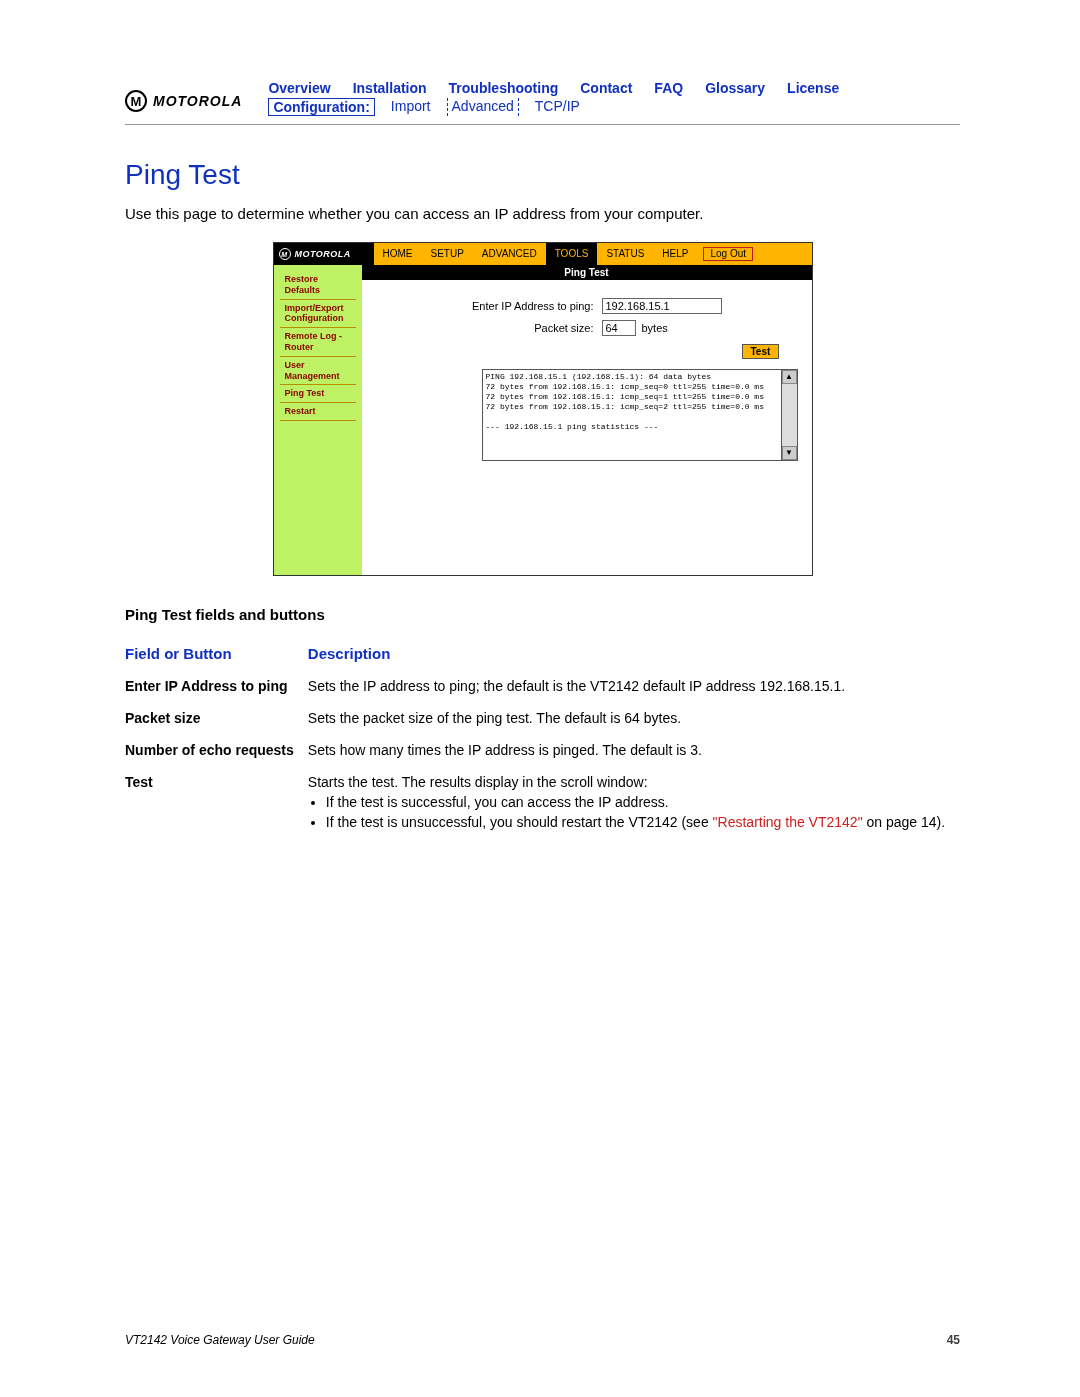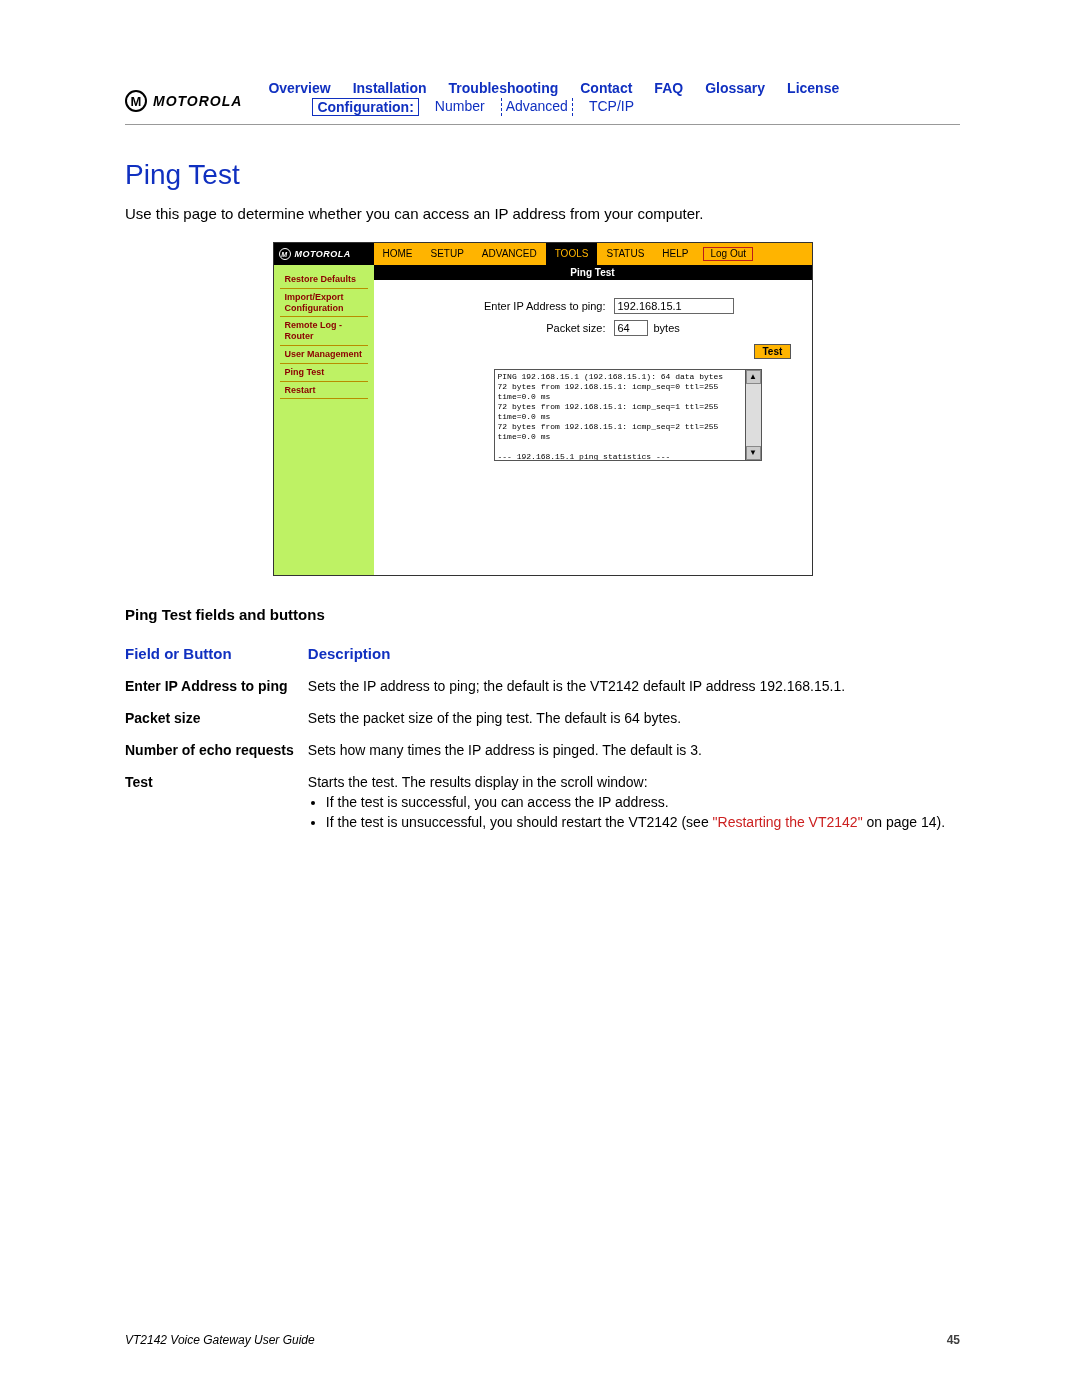--- a/index.html
+++ b/index.html
@@ -45,21 +45,21 @@
   .navrows { flex: 1; margin-left: 12px; }
   .navrow1, .navrow2 {
     display: flex;
     gap: 22px;
     font-weight: bold;
     font-size: 14px;
     white-space: nowrap;
   }
   .navrow1 { margin-bottom: 2px; }
   .navrow1 span { color: #1030c0; }
-  .navrow2 { margin-left: 44px; gap: 16px; font-size: 14px; }
+  .navrow2 { gap: 16px; font-size: 14px; }
   .cfg-label {
     color: #1030c0;
     border: 1px solid #1030c0;
     padding: 0 4px;
     font-weight: bold;
   }
   .navrow2 .basic { color: #1030c0; font-weight: normal; }
   .navrow2 .advanced {
     color: #1030c0; font-weight: normal;
     border-left: 1px dashed #1030c0;
@@ -179,21 +179,21 @@
     margin-left: 330px;
     margin-top: 2px;
     margin-bottom: 10px;
     display: inline-block;
   }
   .resultbox-wrap {
     display: flex;
     margin-left: 70px;
   }
   .resultbox {
-    width: 252px;
+    width: 300px;
     height: 92px;
     border: 1px solid #555;
     font-family: "Courier New", monospace;
     font-size: 8px;
     line-height: 1.25;
     padding: 2px 3px;
     overflow: hidden;
   }
   .scroll-stub {
     width: 16px;
@@ -270,21 +270,21 @@
         <span>Overview</span>
         <span>Installation</span>
         <span>Troubleshooting</span>
         <span>Contact</span>
         <span>FAQ</span>
         <span>Glossary</span>
         <span>License</span>
       </div>
       <div class="navrow2">
         <span class="cfg-label">Configuration:</span>
-        <span class="basic">Number</span>
+        <span class="basic">Import</span>
         <span class="advanced">Advanced</span>
         <span class="tcpip">TCP/IP</span>
       </div>
     </div>
   </div>
 
   <h1 class="page-title">Ping Test</h1>
   <p class="intro">Use this page to determine whether you can access an IP address from your computer.</p>
 
   <div class="router">

